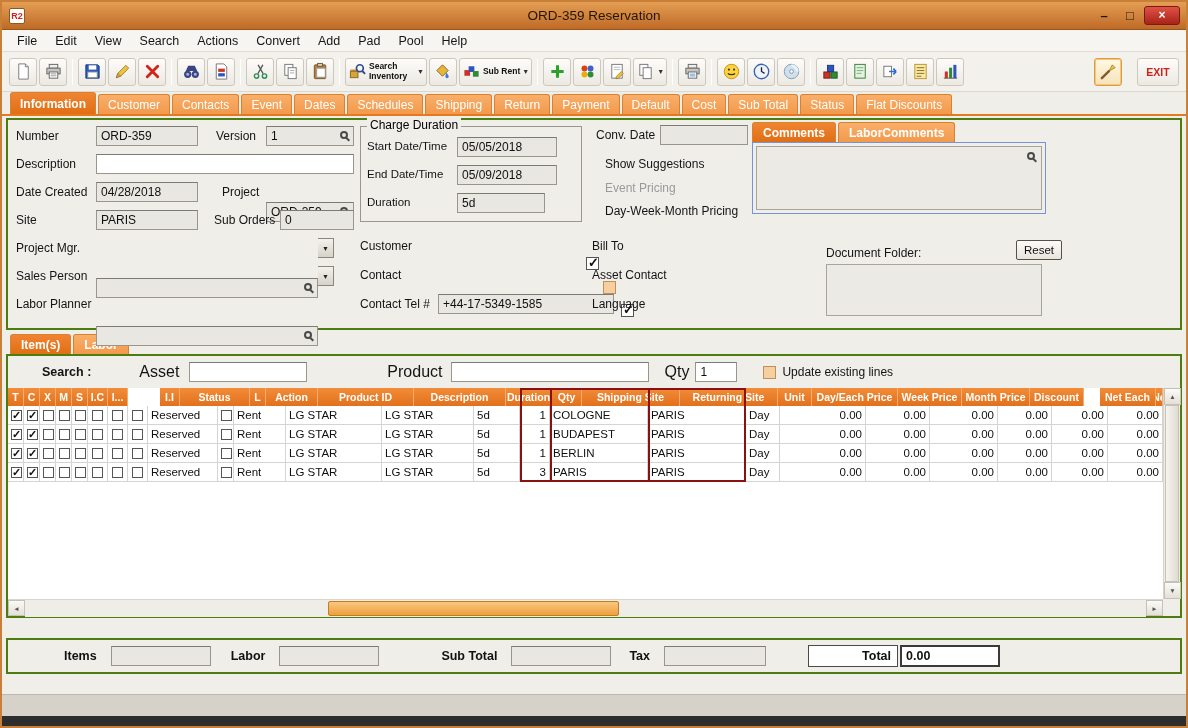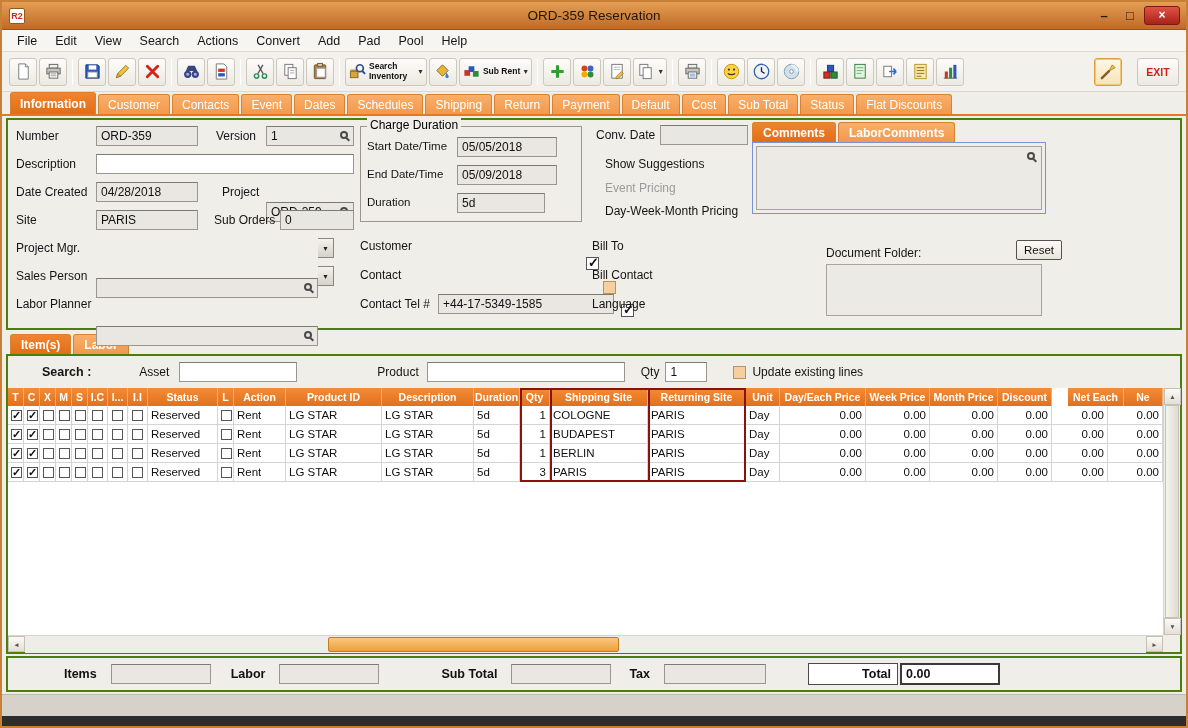--- a/index.html
+++ b/index.html
@@ -52,21 +52,21 @@
 .cblabel.dim{color:#9a9a9a}
 .btn{display:flex;align-items:center;justify-content:center;font-size:11.5px;background:linear-gradient(#FCFBF8,#E8E4DC);border:1px solid #55524c;border-radius:2px;color:#111}
 
 .minitabs{display:flex;align-items:flex-start}
 .minitab{height:20px;line-height:20px;padding:0 10px;margin-right:2px;background:linear-gradient(#F9AF6A,#F2994C);color:#fff;font-size:12px;font-weight:bold;border:1px solid #D8812F;border-bottom:none;border-radius:3px 3px 0 0;white-space:nowrap}
 .minitab.sel{background:linear-gradient(#F08432,#E06E14)}
 .subtabs{flex:0 0 22px;height:22px;padding-left:8px;display:flex;align-items:flex-end}
 
 .items-panel{flex:1;margin:0 4px;display:flex;flex-direction:column;position:relative;min-height:0}
 .searchrow{flex:0 0 32px;height:32px;display:flex;align-items:center}
-.srlab{font-size:12px;color:#141414;white-space:nowrap}
+.srlab{font-size:16px;color:#141414;white-space:nowrap}
 .tablearea{flex:1;position:relative;background:#fff;margin-right:17px;overflow:hidden;min-height:0}
 .thead{display:flex;height:18px}
 .th{background:linear-gradient(#F28C38,#E2701C);color:#fff;font-weight:bold;font-size:10.5px;display:flex;align-items:center;justify-content:center;border-right:1px solid #F5AC70;overflow:hidden;white-space:nowrap;height:18px;flex:0 0 auto}
 .th.fill{flex:1}
 .tr{display:flex;height:19px}
 .td{border-right:1px solid #D4D4D4;border-bottom:1px solid #D4D4D4;font-size:11.5px;color:#101010;display:flex;align-items:center;padding:0 3px;overflow:hidden;white-space:nowrap;background:#fff;flex:0 0 auto}
 .td.num{justify-content:flex-end}
 .td.fill{flex:1}
 .td .cb{width:11px;height:11px;margin:auto;flex:0 0 11px}
 .td .cb.checked::after{font-size:11px;top:-2px;left:0}
@@ -74,21 +74,21 @@
 .hlline{position:absolute;top:0;bottom:0;width:2px;background:#8B1010}
 
 .sarrow{height:16px;width:17px;flex:0 0 17px;background:linear-gradient(#FBFAF7,#E4E0D7);border:1px solid #C6C1B6;font-size:6.5px;color:#555;display:flex;align-items:center;justify-content:center}
 .hscroll{flex:0 0 17px;height:17px;margin-right:17px;background:#EFEDE8;display:flex;align-items:center;border-top:1px solid #D8D4CC}
 .htrack{flex:1;position:relative;height:17px;background:#EFEDE8}
 .hthumb{position:absolute;left:27%;width:26%;top:1px;bottom:1px;background:linear-gradient(#F9C87E,#EF9F3E);border:1px solid #C67B20;border-radius:2px}
 .vscroll{position:absolute;top:32px;right:0;bottom:17px;width:17px;background:#EFEDE8;display:flex;flex-direction:column;border-left:1px solid #D8D4CC}
 .vtrack{flex:1;position:relative}
 .vthumb{position:absolute;left:1px;right:1px;top:0;bottom:0;background:linear-gradient(90deg,#F6F4EF,#E0DBD1);border:1px solid #C6C1B6}
 
-.summary{flex:0 0 36px;height:36px;margin:2px 4px;display:flex;align-items:center}
+.summary{flex:0 0 36px;height:36px;margin:20px 4px;display:flex;align-items:center}
 .sumlab{font-weight:bold;font-size:12.5px;margin-right:14px;color:#111;white-space:nowrap}
 .sumfld{height:20px}
 .totalbox{width:90px;height:22px;background:#fff;border:1px solid #4a4a4a;font-weight:bold;font-size:12.5px;display:flex;align-items:center;justify-content:flex-end;padding-right:6px;color:#111}
 .totalval{width:100px;height:22px;background:#fff;border:2px solid #3a3a3a;font-weight:bold;font-size:12.5px;display:flex;align-items:center;padding-left:4px;margin-left:2px;color:#111}
 .statusstrip{flex:0 0 22px;background:#D6D2C9;border-top:1px solid #bdb8ae}
 .darkstrip{flex:0 0 10px;background:#2D2D2D}
 </style>
 </head>
 <body>
 
@@ -441,21 +441,21 @@
     <span class="fld magwrap abs" style="left:644px;top:116px;width:164px">
         <span class="fldtext">LG ELECTRONICS</span>
         <span class="mag"></span>
       </span>
 
     <span class="lab abs" style="left:352px;top:148px">Contact</span>
     <span class="fld magwrap abs" style="left:410px;top:145px;width:164px">
         <span class="fldtext">TOM HIDDLESTON</span>
         <span class="mag"></span>
       </span>
-    <span class="lab abs" style="left:584px;top:148px">Bill Contact</span>
+    <span class="lab abs" style="left:584px;top:148px">Asset Contact</span>
     <span class="fld magwrap abs" style="left:644px;top:145px;width:164px">
         <span class="fldtext">TOM HIDDLESTON</span>
         <span class="mag"></span>
       </span>
 
     <span class="lab abs" style="left:352px;top:177px">Contact Tel #</span>
     <span class="fld abs" style="left:430px;top:174px;width:176px">
         <span class="fldtext">+44-17-5349-1585</span>
       </span>
     <span class="lab abs" style="left:584px;top:177px">Language</span>
@@ -506,21 +506,21 @@
     </div>
     <div class="tablearea">
       <div class="thead">
           <div class="th" style="width: 16px;">T</div>
           <div class="th" style="width: 16px;">C</div>
           <div class="th" style="width: 16px;">X</div>
           <div class="th" style="width: 16px;">M</div>
           <div class="th" style="width: 16px;">S</div>
           <div class="th" style="width: 20px;">I.C</div>
           <div class="th" style="width: 20px;">I...</div>
-          <div class="th" style="width: 20px;">I.I</div>
+          <div class="th" style="width: 20px; margin-left: 32px;">I.I</div>
           <div class="th" style="width: 70px;">Status</div>
           <div class="th" style="width: 16px;">L</div>
           <div class="th" style="width: 52px;">Action</div>
           <div class="th" style="width: 96px;">Product ID</div>
           <div class="th" style="width: 92px;">Description</div>
           <div class="th" style="width: 46px;">Duration</div>
           <div class="th hl" style="width: 30px;">Qty</div>
           <div class="th hl" style="width: 98px;">Shipping Site</div>
           <div class="th hl" style="width: 98px;">Returning Site</div>
           <div class="th" style="width: 34px;">Unit</div>

